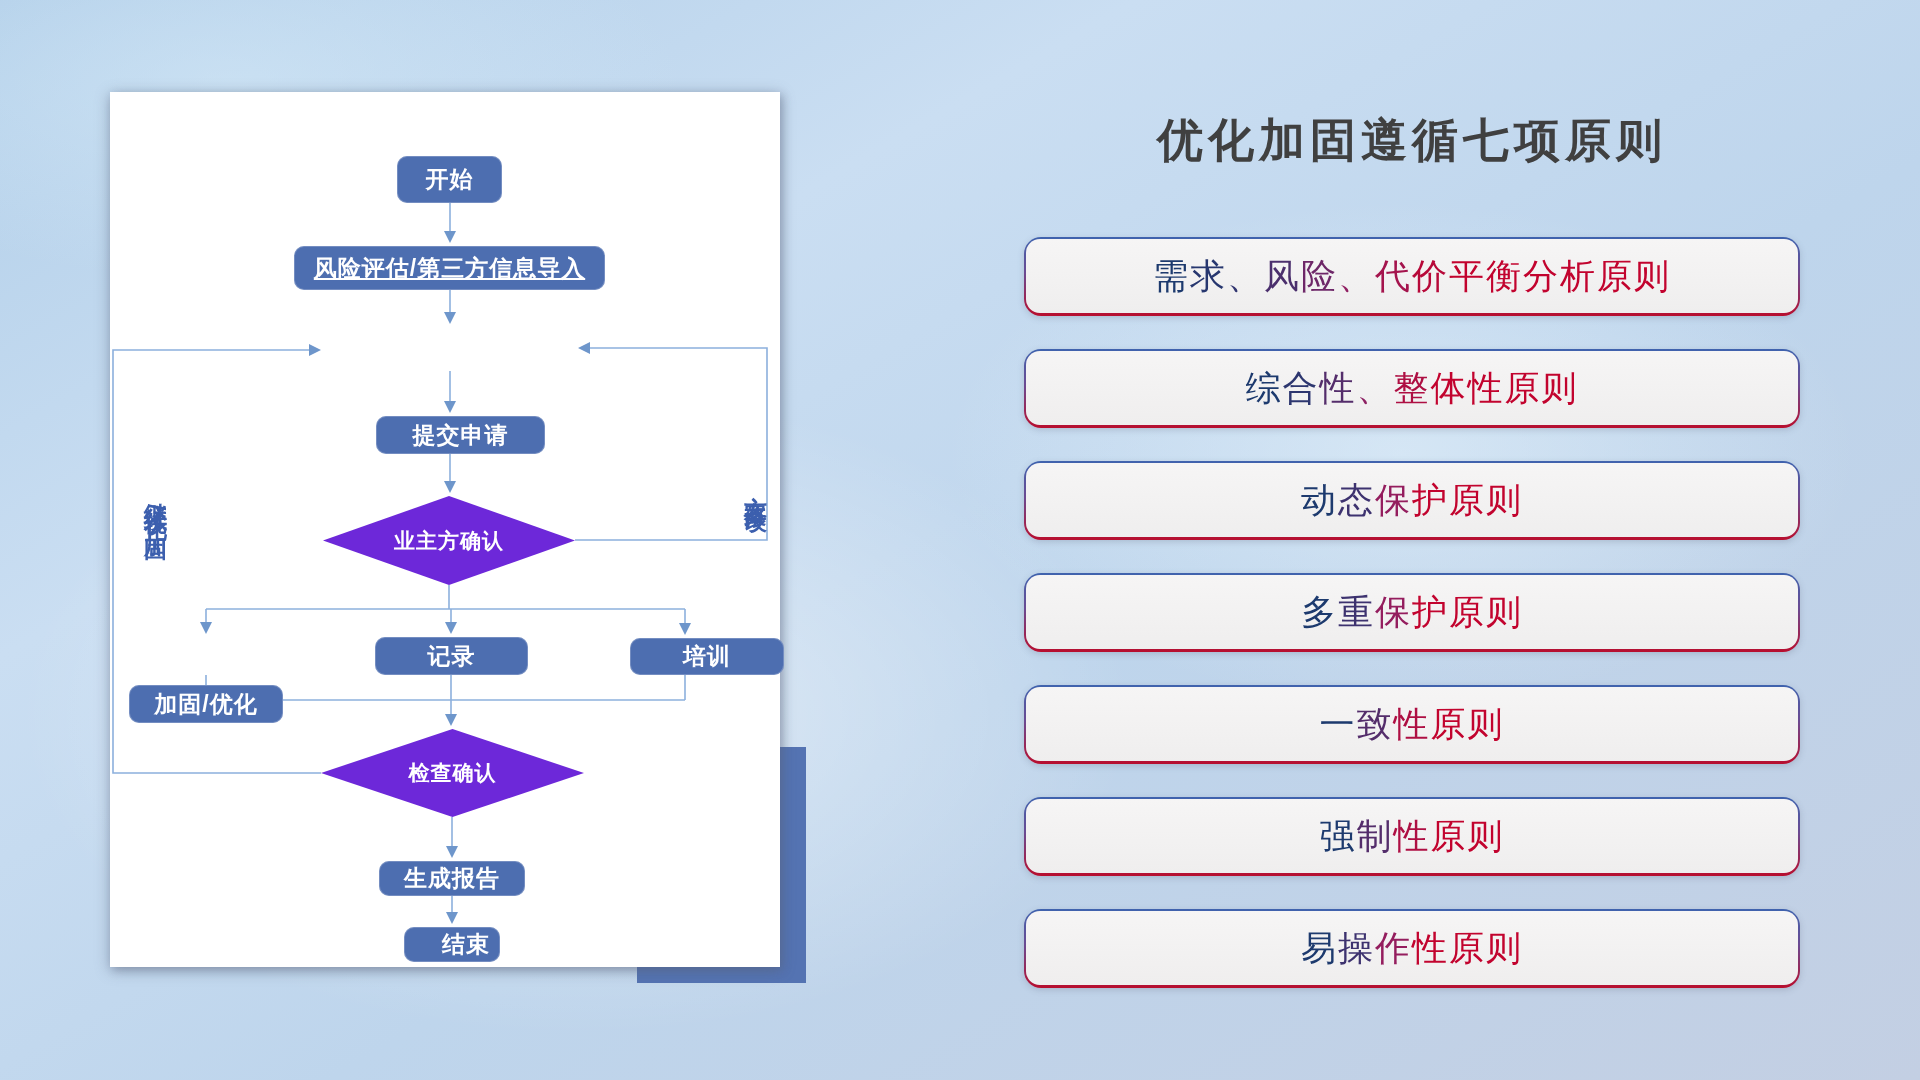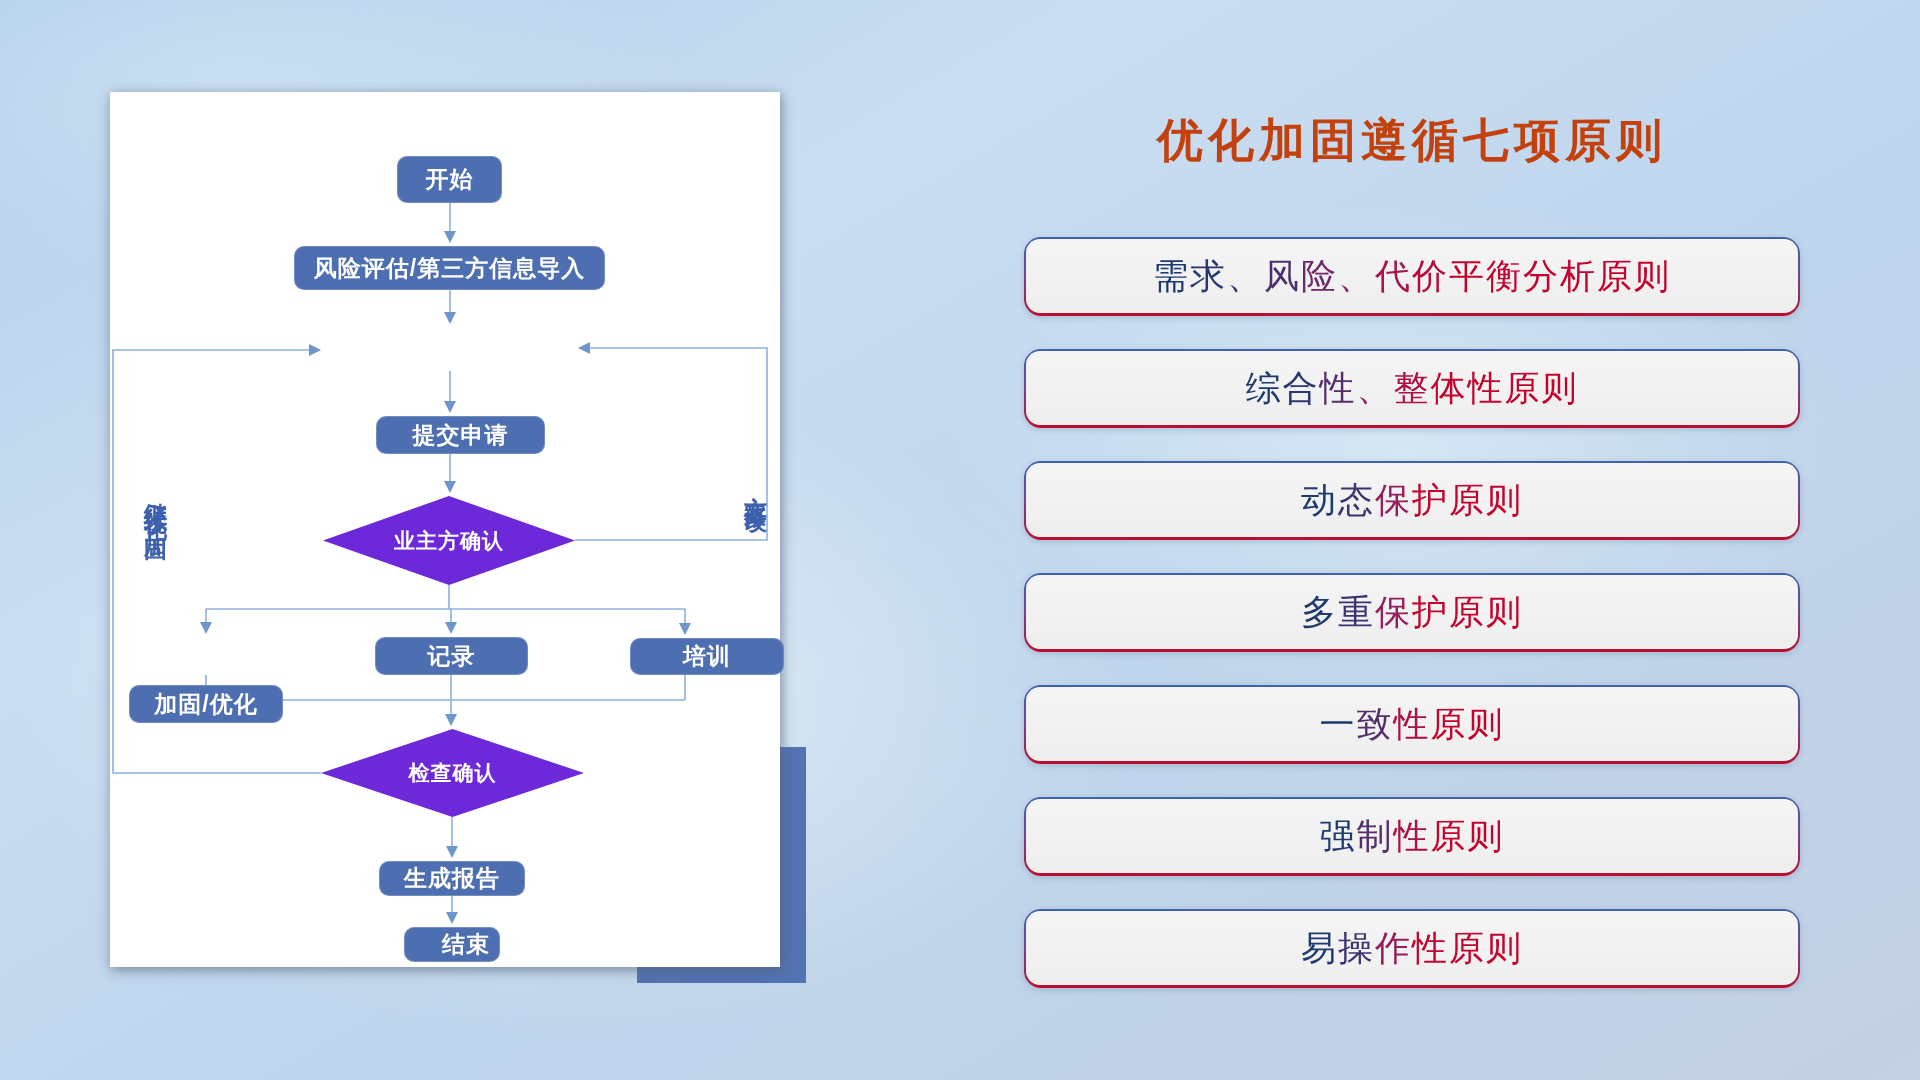--- a/index.html
+++ b/index.html
@@ -39,38 +39,38 @@
   .vlabel {
     position:absolute; writing-mode:vertical-rl;
     color:#3c5fae; font-weight:bold; font-size:23px; letter-spacing:5px;
     text-align:center;
   }
   svg.connectors { position:absolute; left:0; top:0; width:670px; height:875px; }
   svg.connectors path.c { fill:none; stroke:#8cb0dd; stroke-width:1.6px; }
 
   
   .n-start   { left:287px; top:64px;  width:105px; height:47px; }
-  .n-risk    { left:184px; top:154px; width:311px; height:44px; }
+  .n-risk    { left:184px; top:154px; width:311px; height:44px;text-decoration:underline; }
   .n-plan    { left:214px; top:235px; width:251px; height:44px; }
   .n-submit  { left:266px; top:324px; width:169px; height:38px; }
   .d-owner   { left:213px; top:404px; width:252px; height:89px; }
   .n-harden  { left:19px;  top:545px; width:154px; height:38px;margin-top:48px; }
   .n-record  { left:265px; top:545px; width:153px; height:38px; }
   .n-train   { left:520px; top:546px; width:154px; height:37px; }
   .d-check   { left:211px; top:637px; width:263px; height:88px; }
   .n-report  { left:269px; top:769px; width:146px; height:35px; }
   .n-end     { left:294px; top:835px; width:96px;  height:35px;padding-left:28px; }
   .l-left    { left:18px;  top:303px; width:44px;  height:220px; }
   .l-right   { left:618px; top:300px; width:44px;  height:190px; }
 
   
   .slide-title {
     position:absolute; left:1024px; top:110px; width:776px;
     text-align:center; font-size:46px; font-weight:bold; letter-spacing:5px;
-    color:#c2410c;
+    color:#404040;
   }
   .principle {
     position:absolute; left:1024px; width:776px; height:79px;
     border-radius:17px; padding:2px 2px 3px 2px;
     background:linear-gradient(180deg,#3f63ae 0%, #6a4a92 45%, #b80e2e 100%);
     box-shadow:0 2px 6px rgba(90,100,125,.25);
   }
   .principle .inner {
     width:100%; height:100%; border-radius:14px;
     background:linear-gradient(180deg,#f6f5f5 0%, #efeeee 100%);

